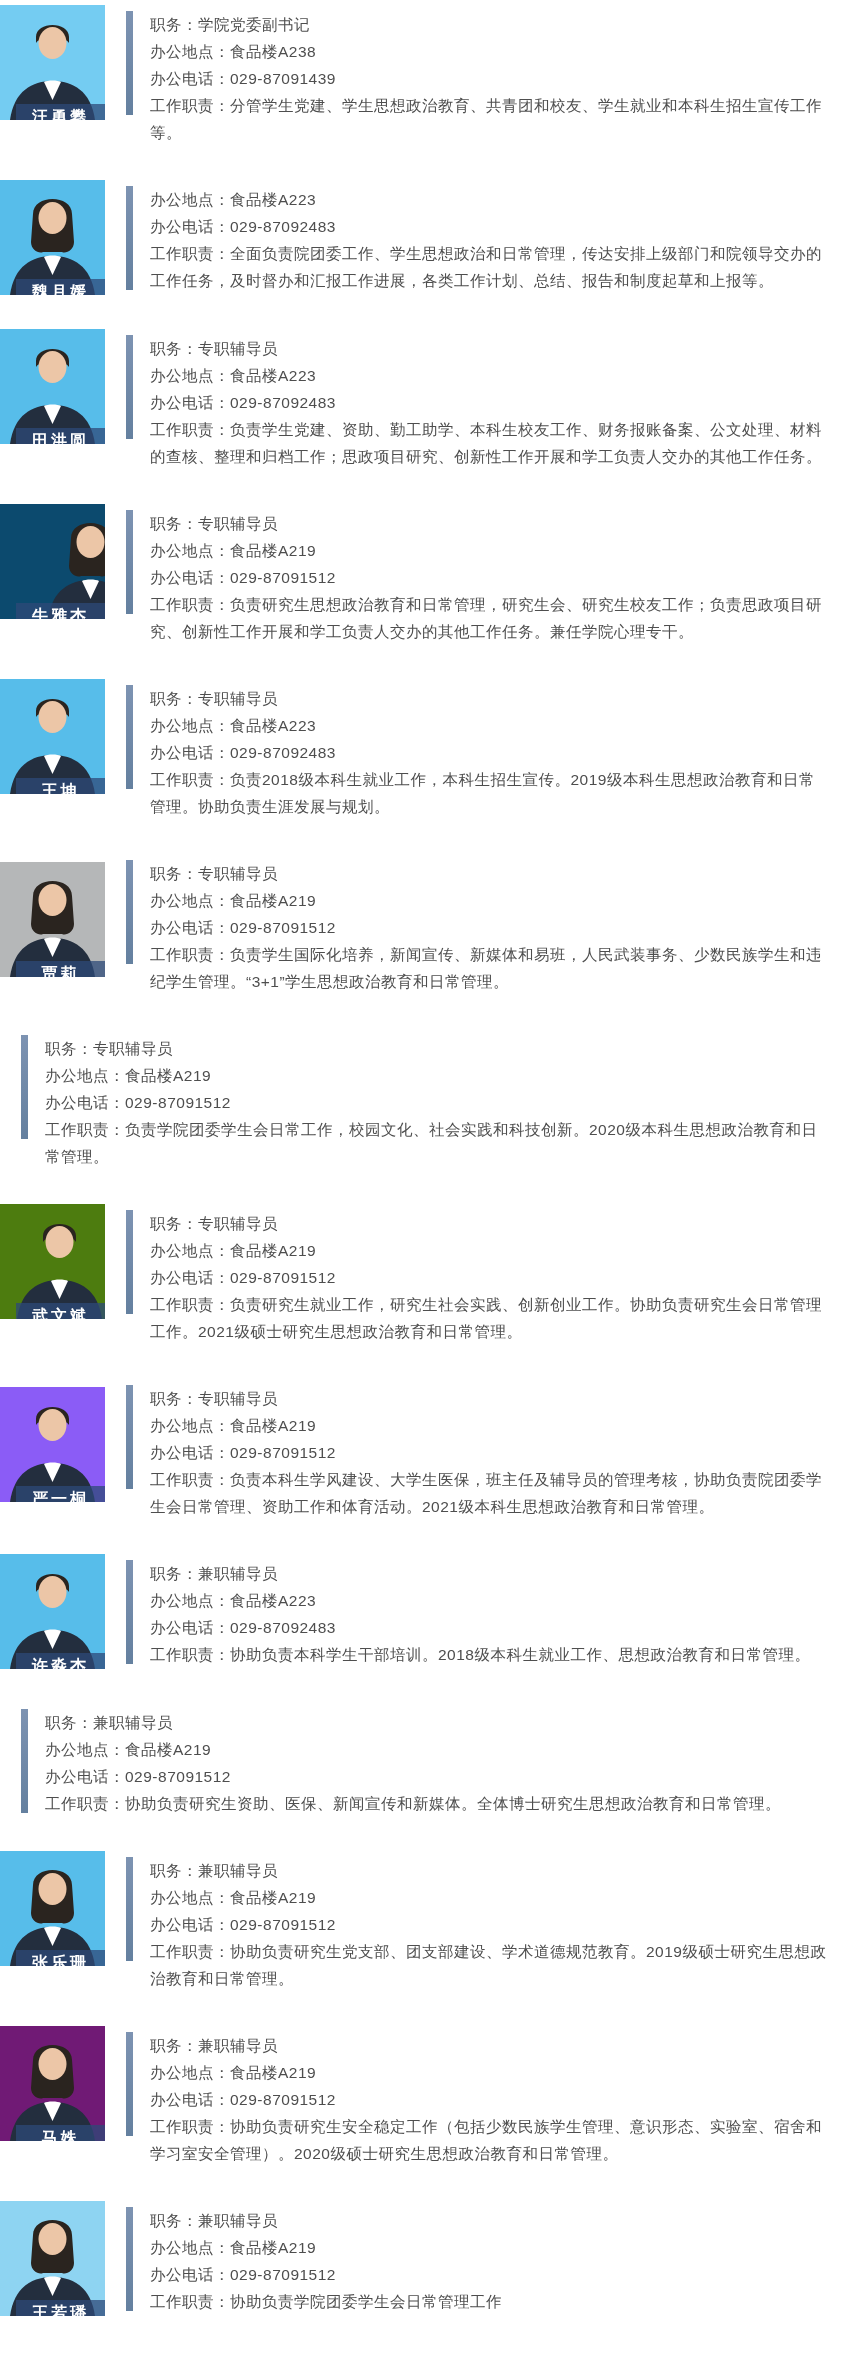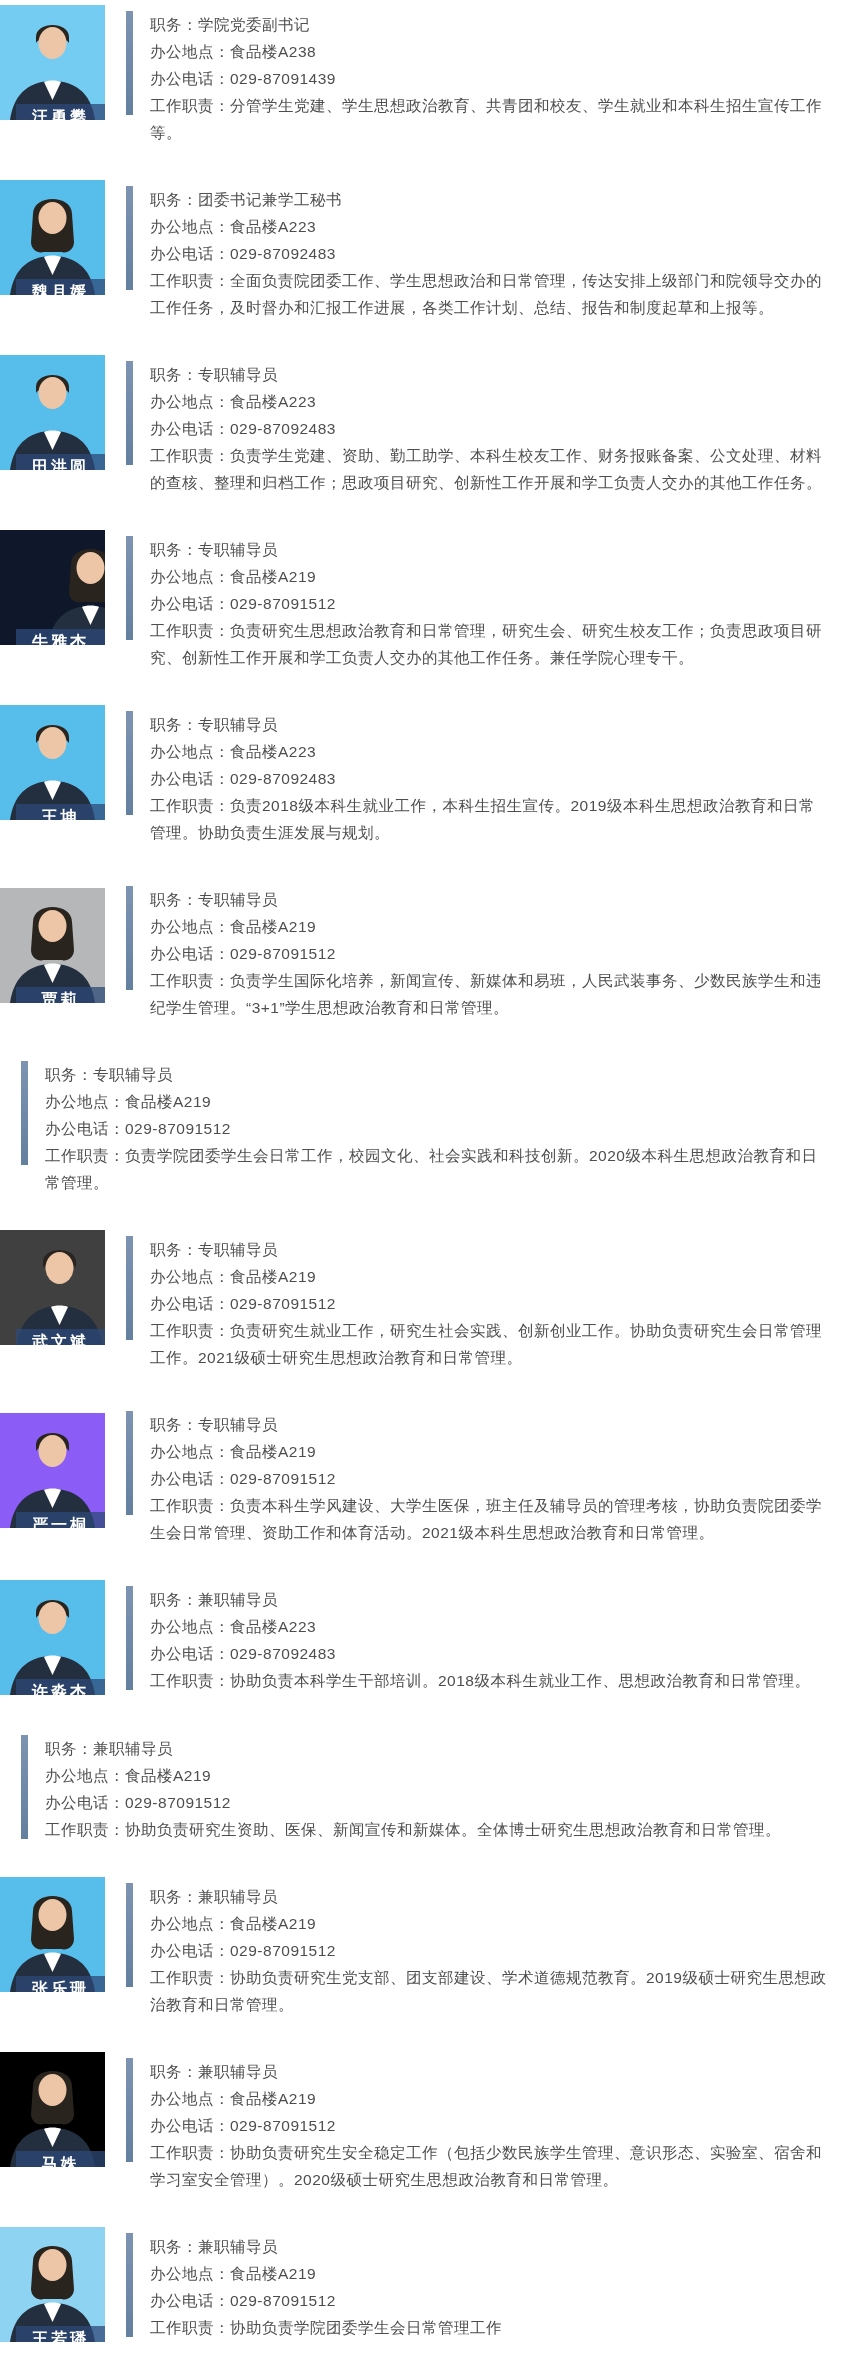--- a/index.html
+++ b/index.html
@@ -95,21 +95,20 @@
         <path class="hair-female" d="M33,34 C33,14 72,14 72,34 L74,62 C74,70 66,74 62,72 L43,72 C39,74 31,70 31,62 Z" fill="#2a241f"></path>
         <path class="hair-male" d="M36,32 C36,16 69,16 69,32 L69,38 C64,30 41,30 36,38 Z" fill="#2a241f"></path>
         <ellipse cx="52.5" cy="38" rx="14" ry="16" fill="#ecc6a7"></ellipse>
         <path d="M10,115 C14,86 32,76 52.5,76 C73,76 91,86 95,115 Z" fill="#232e3e"></path>
         <path d="M44,77 L52.5,95 L61,77 C58,75 47,75 44,77 Z" fill="#ffffff"></path>
       </svg>
       <div class="name-plate">魏月媛</div>
     </div>
     <div class="accent-bar"></div>
     <div class="info">
-      <p><span>职务：</span><span>团委书记兼学工秘书</span></p>
       <p><span>办公地点：</span><span>食品楼A223</span></p>
       <p><span>办公电话：</span><span>029-87092483</span></p>
       <p><span>工作职责：</span><span>全面负责院团委工作、学生思想政治和日常管理，传达安排上级部门和院领导交办的工作任务，及时督办和汇报工作进展，各类工作计划、总结、报告和制度起草和上报等。</span></p>
     </div>
   </div>
 
   <div class="staff-row">
     <div class="photo" style="background: rgb(87, 189, 234);">
       <svg class="silhouette male" viewBox="0 0 105 115" xmlns="http://www.w3.org/2000/svg" aria-hidden="true">
         <path class="hair-female" d="M33,34 C33,14 72,14 72,34 L74,62 C74,70 66,74 62,72 L43,72 C39,74 31,70 31,62 Z" fill="#2a241f"></path>
@@ -123,21 +122,21 @@
     <div class="accent-bar"></div>
     <div class="info">
       <p><span>职务：</span><span>专职辅导员</span></p>
       <p><span>办公地点：</span><span>食品楼A223</span></p>
       <p><span>办公电话：</span><span>029-87092483</span></p>
       <p><span>工作职责：</span><span>负责学生党建、资助、勤工助学、本科生校友工作、财务报账备案、公文处理、材料的查核、整理和归档工作；思政项目研究、创新性工作开展和学工负责人交办的其他工作任务。</span></p>
     </div>
   </div>
 
   <div class="staff-row">
-    <div class="photo" style="background: #0f172a; padding-left: 38px;">
+    <div class="photo" style="background: #0c4a6e; padding-left: 38px;">
       <svg class="silhouette female" viewBox="0 0 105 115" xmlns="http://www.w3.org/2000/svg" aria-hidden="true">
         <path class="hair-female" d="M33,34 C33,14 72,14 72,34 L74,62 C74,70 66,74 62,72 L43,72 C39,74 31,70 31,62 Z" fill="#2a241f"></path>
         <path class="hair-male" d="M36,32 C36,16 69,16 69,32 L69,38 C64,30 41,30 36,38 Z" fill="#2a241f"></path>
         <ellipse cx="52.5" cy="38" rx="14" ry="16" fill="#ecc6a7"></ellipse>
         <path d="M10,115 C14,86 32,76 52.5,76 C73,76 91,86 95,115 Z" fill="#232e3e"></path>
         <path d="M44,77 L52.5,95 L61,77 C58,75 47,75 44,77 Z" fill="#ffffff"></path>
       </svg>
       <div class="name-plate">牛雅杰</div>
     </div>
     <div class="accent-bar"></div>
@@ -193,21 +192,21 @@
     <div class="accent-bar"></div>
     <div class="info">
       <p><span>职务：</span><span>专职辅导员</span></p>
       <p><span>办公地点：</span><span>食品楼A219</span></p>
       <p><span>办公电话：</span><span>029-87091512</span></p>
       <p><span>工作职责：</span><span>负责学院团委学生会日常工作，校园文化、社会实践和科技创新。2020级本科生思想政治教育和日常管理。</span></p>
     </div>
   </div>
 
   <div class="staff-row">
-    <div class="photo" style="background: #404040; padding-left: 7px;">
+    <div class="photo" style="background: #4d7c0f; padding-left: 7px;">
       <svg class="silhouette male" viewBox="0 0 105 115" xmlns="http://www.w3.org/2000/svg" aria-hidden="true">
         <path class="hair-female" d="M33,34 C33,14 72,14 72,34 L74,62 C74,70 66,74 62,72 L43,72 C39,74 31,70 31,62 Z" fill="#2a241f"></path>
         <path class="hair-male" d="M36,32 C36,16 69,16 69,32 L69,38 C64,30 41,30 36,38 Z" fill="#2a241f"></path>
         <ellipse cx="52.5" cy="38" rx="14" ry="16" fill="#ecc6a7"></ellipse>
         <path d="M10,115 C14,86 32,76 52.5,76 C73,76 91,86 95,115 Z" fill="#232e3e"></path>
         <path d="M44,77 L52.5,95 L61,77 C58,75 47,75 44,77 Z" fill="#ffffff"></path>
       </svg>
       <div class="name-plate">武文斌</div>
     </div>
     <div class="accent-bar"></div>
@@ -283,21 +282,21 @@
     <div class="accent-bar"></div>
     <div class="info">
       <p><span>职务：</span><span>兼职辅导员</span></p>
       <p><span>办公地点：</span><span>食品楼A219</span></p>
       <p><span>办公电话：</span><span>029-87091512</span></p>
       <p><span>工作职责：</span><span>协助负责研究生党支部、团支部建设、学术道德规范教育。2019级硕士研究生思想政治教育和日常管理。</span></p>
     </div>
   </div>
 
   <div class="staff-row">
-    <div class="photo" style="background: #000000; text-decoration: underline;">
+    <div class="photo" style="background: #701a75; text-decoration: underline;">
       <svg class="silhouette female" viewBox="0 0 105 115" xmlns="http://www.w3.org/2000/svg" aria-hidden="true">
         <path class="hair-female" d="M33,34 C33,14 72,14 72,34 L74,62 C74,70 66,74 62,72 L43,72 C39,74 31,70 31,62 Z" fill="#2a241f"></path>
         <path class="hair-male" d="M36,32 C36,16 69,16 69,32 L69,38 C64,30 41,30 36,38 Z" fill="#2a241f"></path>
         <ellipse cx="52.5" cy="38" rx="14" ry="16" fill="#ecc6a7"></ellipse>
         <path d="M10,115 C14,86 32,76 52.5,76 C73,76 91,86 95,115 Z" fill="#232e3e"></path>
         <path d="M44,77 L52.5,95 L61,77 C58,75 47,75 44,77 Z" fill="#ffffff"></path>
       </svg>
       <div class="name-plate">马姝</div>
     </div>
     <div class="accent-bar"></div>

